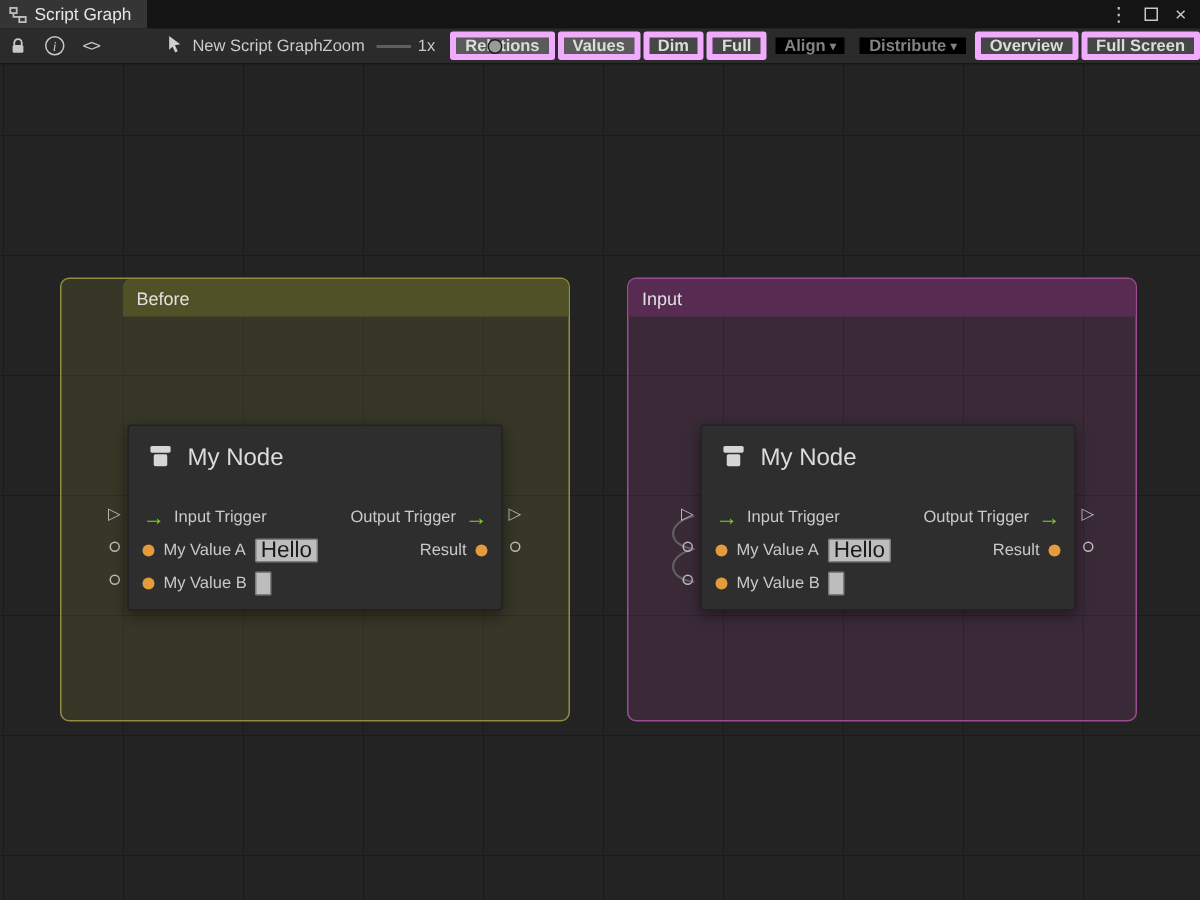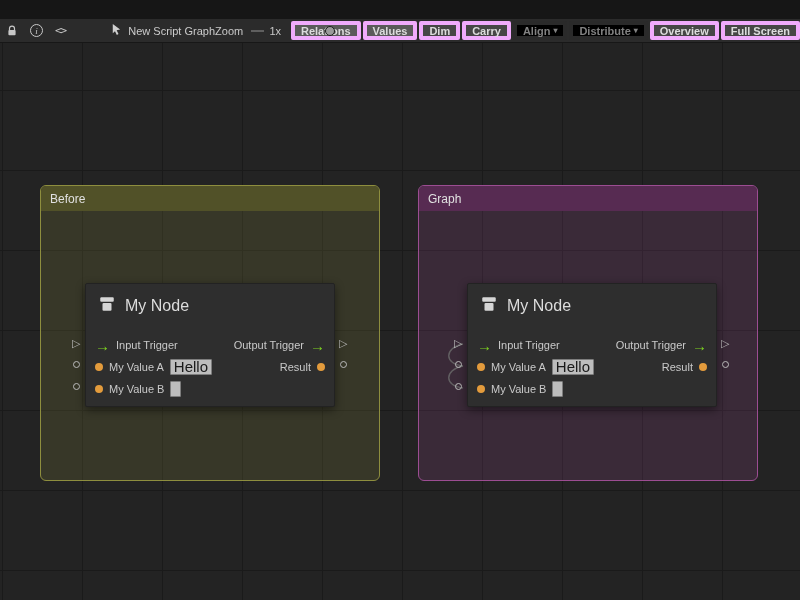--- a/index.html
+++ b/index.html
@@ -38,21 +38,21 @@
   
   .canvas { position: absolute; top: 43px; left: 0; width: 800px; height: 557px; background-color: #232323;
     background-image: linear-gradient(to right, #1a1a1a 1px, transparent 1px), linear-gradient(to bottom, #1a1a1a 1px, transparent 1px);
     background-size: 80px 80px; background-position: 2px 47px; }
 
   
   .group { position: absolute; width: 340px; height: 296px; border-radius: 6px; border: 1px solid; }
   .group.before { left: 40px; top: 142px; border-color: #8e8e3e; background: rgba(128,128,58,0.22); }
   .group.after  { left: 418px; top: 142px; border-color: #9c4d92; background: rgba(150,72,140,0.20); }
   .group-header { height: 25px; border-radius: 5px 5px 0 0; display: flex; align-items: center; padding: 0 9px; font-size: 12px; color: #e0e0e0; }
-  .group.before .group-header { background: #515128; }
+  .group.before .group-header { background: #515128; margin-left: 41px; }
   .group.after  .group-header { background: #572b52; }
 
   
   .node-wrap { position: absolute; width: 280px; height: 124px; }
   .node-wrap.before-node { left: 71px; top: 240px; }
   .node-wrap.after-node  { left: 453px; top: 240px; }
   .node { position: absolute; left: 14px; top: 0; width: 250px; height: 124px; background: #2e2e2e; border: 1px solid #222222; border-radius: 2px; box-shadow: 0 3px 10px rgba(0,0,0,0.45); }
   .node-header { display: flex; align-items: center; gap: 9px; height: 44px; padding: 0 12px; color: #dcdcdc; font-size: 16px; }
   .node-rows { padding-top: 6px; display: flex; flex-direction: column; }
   .node-row { display: flex; align-items: center; height: 22px; padding: 0 9px; gap: 6px; color: #c9c9c9; font-size: 11px; }
@@ -72,20 +72,37 @@
   .p-tri-r { left: 268px; top: 55px; }
   .p-cir-r { left: 269px; top: 78px; }
 
   .wires { position: absolute; left: -14px; top: 48px; width: 30px; height: 62px; pointer-events: none; }
 </style>
 </head>
 <body>
 
 <div class="window">
 
+  <div class="tabbar">
+    <div class="tab">
+      <span class="tab-icon">
+        <svg width="12" height="12" viewBox="0 0 14 14" fill="none" stroke="#c0c0c0" stroke-width="1.4">
+          <rect x="1" y="1.5" width="5" height="4"></rect>
+          <rect x="8" y="8.5" width="5" height="4"></rect>
+          <path d="M3.5 5.5 v3 h7 v0"></path>
+        </svg>
+      </span>
+      <span>Script Graph</span>
+    </div>
+    <div class="win-controls">
+      <span class="menu-glyph">⋮</span>
+      <span class="max-box"></span>
+      <span class="close-glyph">×</span>
+    </div>
+  </div>
 
   <div class="toolbar">
     <span class="tb-icon">
       <svg width="12" height="12" viewBox="0 0 12 12">
         <path d="M3.5 5.2 V3.6 a2.5 2.5 0 0 1 5 0 V5.2" fill="none" stroke="#c8c8c8" stroke-width="1.2"></path>
         <rect x="2.4" y="5" width="7.2" height="5.2" rx="1" fill="#c8c8c8"></rect>
       </svg>
     </span>
     <span class="tb-icon">
       <span class="info-circle">i</span>
@@ -107,21 +124,21 @@
     <span class="slider">
       <span class="slider-track"></span>
       <span class="slider-handle"></span>
     </span>
     <span class="zoom-value">1x</span>
 
     <span class="tb-buttons">
       <span class="tb-btn active">Relations</span>
       <span class="tb-btn active">Values</span>
       <span class="tb-btn">Dim</span>
-      <span class="tb-btn">Carry</span>
+      <span class="tb-btn">Full</span>
       <span class="tb-btn disabled">
         <span>Align</span>
         <span class="dd-arrow">▾</span>
       </span>
       <span class="tb-btn disabled">
         <span>Distribute</span>
         <span class="dd-arrow">▾</span>
       </span>
       <span class="tb-btn">Overview</span>
       <span class="tb-btn">Full Screen</span>
@@ -131,21 +148,21 @@
   <div class="canvas">
 
     <div class="group before">
       <div class="group-header">
         <span>Before</span>
       </div>
     </div>
 
     <div class="group after">
       <div class="group-header">
-        <span>Graph</span>
+        <span>Input</span>
       </div>
     </div>
 
     <div class="node-wrap before-node">
       <span class="oport tri p-tri-l">▷</span>
       <span class="oport circle p-cir-a-l"></span>
       <span class="oport circle p-cir-b-l"></span>
       <span class="oport tri p-tri-r">▷</span>
       <span class="oport circle p-cir-r"></span>
 

